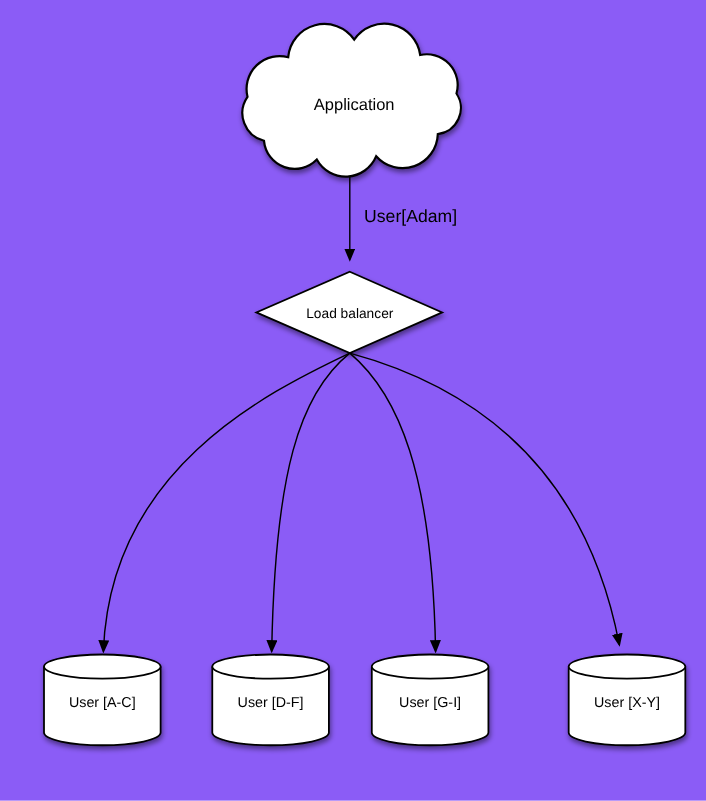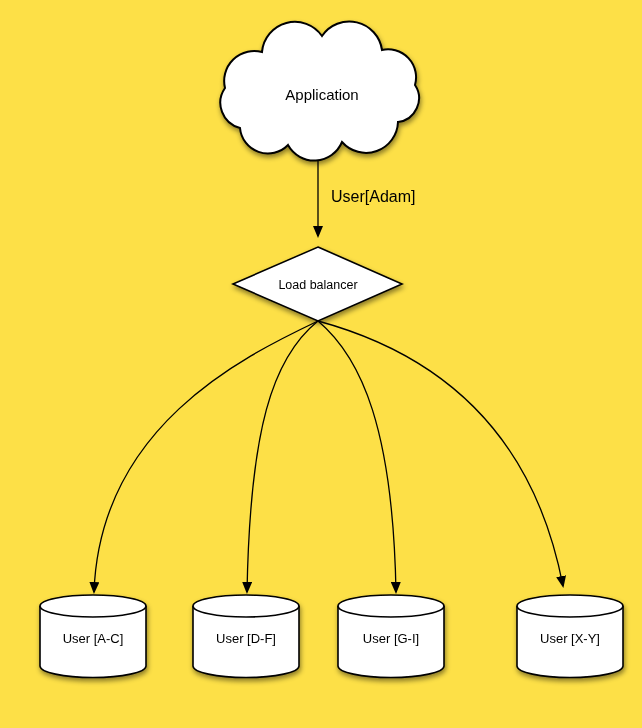--- a/index.html
+++ b/index.html
@@ -5,21 +5,21 @@
   html, body {
     margin: 0;
     padding: 0;
     background: #ffffff;
     font-family: "Liberation Sans", sans-serif;
   }
   .canvas {
     position: relative;
     width: 642px;
     height: 728px;
-    background: #fde047;
+    background: #8b5cf6;
     overflow: hidden;
   }
   svg { display: block; }
   .shape {
     fill: #ffffff;
     stroke: #000000;
   }
   .cloud-outline   { stroke-width: 2; }
   .diamond-outline { stroke-width: 1.6; }
   .cyl-outline     { stroke-width: 1.6; }

